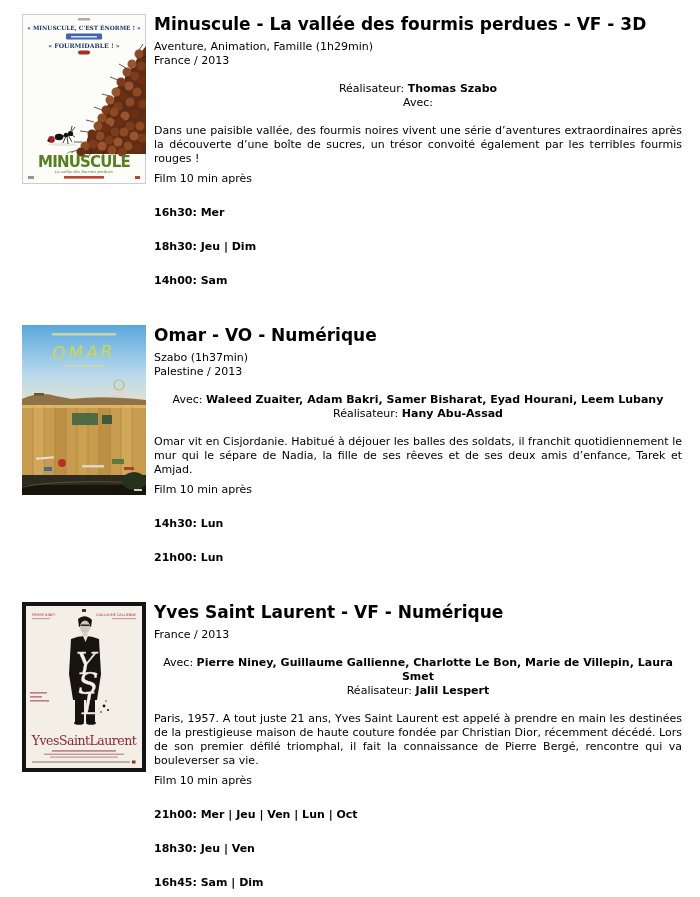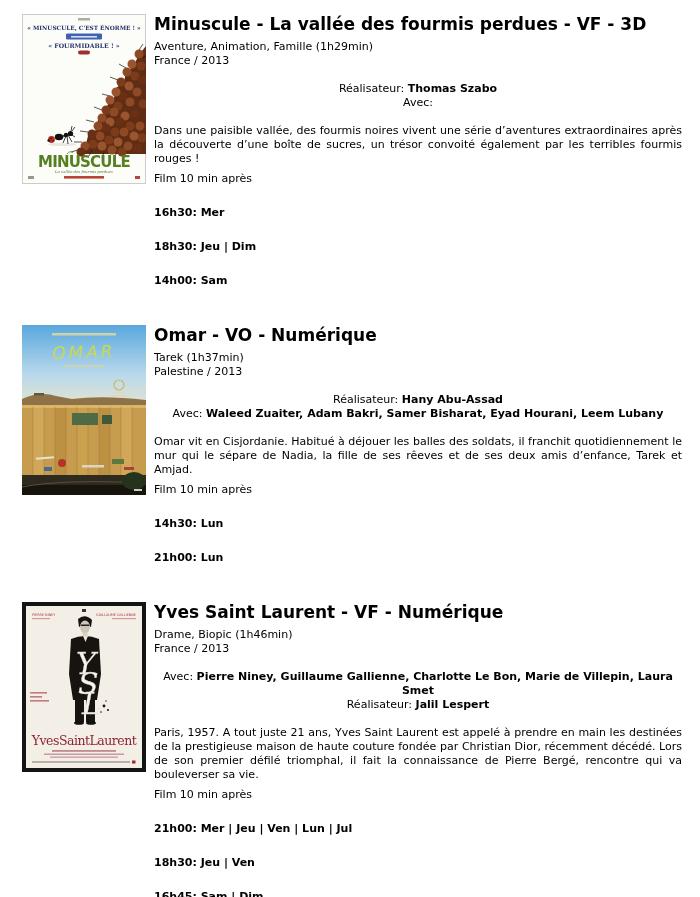--- a/index.html
+++ b/index.html
@@ -209,30 +209,30 @@
         </g>
         <rect x="0" y="150" width="124" height="20" fill="#2e2a20"></rect>
         <rect x="0" y="160" width="124" height="10" fill="#17140e"></rect>
         <path d="M0 162 Q40 154 124 158" stroke="#55503c" stroke-width="1" fill="none"></path>
         <ellipse cx="112" cy="156" rx="12" ry="9" fill="#26331c"></ellipse>
         <rect x="112" y="164" width="8" height="2" fill="#ccc"></rect>
       </svg>
     </div>
     <div class="info">
       <h1 class="title">Omar - VO - Numérique</h1>
-      <div class="meta">Tarek (1h37min)</div>
+      <div class="meta">Szabo (1h37min)</div>
       <div class="meta">Palestine / 2013</div>
       <div class="credits">
         <div class="credit-line">
+          <span>Avec:</span>
+          <b>Waleed Zuaiter, Adam Bakri, Samer Bisharat, Eyad Hourani, Leem Lubany</b>
+        </div>
+        <div class="credit-line">
           <span>Réalisateur:</span>
           <b>Hany Abu-Assad</b>
-        </div>
-        <div class="credit-line">
-          <span>Avec:</span>
-          <b>Waleed Zuaiter, Adam Bakri, Samer Bisharat, Eyad Hourani, Leem Lubany</b>
         </div>
       </div>
       <p class="synopsis">Omar vit en Cisjordanie. Habitué à déjouer les balles des soldats, il franchit quotidiennement le mur qui le sépare de Nadia, la fille de ses rêeves et de ses deux amis d’enfance, Tarek et Amjad.</p>
       <div class="note">Film 10 min après</div>
       <div class="showtimes">
         <div class="showtime">14h30: Lun</div>
         <div class="showtime">21h00: Lun</div>
       </div>
     </div>
   </article>
@@ -278,36 +278,35 @@
           <rect x="30" y="148" width="64" height="1.8" fill="#c08a94"></rect>
           <rect x="22" y="151.5" width="80" height="1.5" fill="#c99aa4"></rect>
           <rect x="28" y="154.5" width="68" height="1.3" fill="#c99aa4"></rect>
           <rect x="10" y="159" width="98" height="2" fill="#b8b2a6"></rect>
           <rect x="110" y="158.5" width="3.5" height="3" fill="#a02a22"></rect>
         </g>
       </svg>
     </div>
     <div class="info">
       <h1 class="title">Yves Saint Laurent - VF - Numérique</h1>
-      <div class="meta">Drame, Biopic (1h46min)</div>
       <div class="meta">France / 2013</div>
       <div class="credits">
         <div class="credit-line">
           <span>Avec:</span>
           <b>Pierre Niney, Guillaume Gallienne, Charlotte Le Bon, Marie de Villepin, Laura Smet</b>
         </div>
         <div class="credit-line">
           <span>Réalisateur:</span>
           <b>Jalil Lespert</b>
         </div>
       </div>
       <p class="synopsis">Paris, 1957. A tout juste 21 ans, Yves Saint Laurent est appelé à prendre en main les destinées de la prestigieuse maison de haute couture fondée par Christian Dior, récemment décédé. Lors de son premier défilé triomphal, il fait la connaissance de Pierre Bergé, rencontre qui va bouleverser sa vie.</p>
       <div class="note">Film 10 min après</div>
       <div class="showtimes">
-        <div class="showtime">21h00: Mer | Jeu | Ven | Lun | Jul</div>
+        <div class="showtime">21h00: Mer | Jeu | Ven | Lun | Oct</div>
         <div class="showtime">18h30: Jeu | Ven</div>
         <div class="showtime">16h45: Sam | Dim</div>
         <div class="showtime">21h30: Sam | Dim</div>
         <div class="showtime">14h30: Lun | Mar</div>
       </div>
     </div>
   </article>
 
 </div>
 

